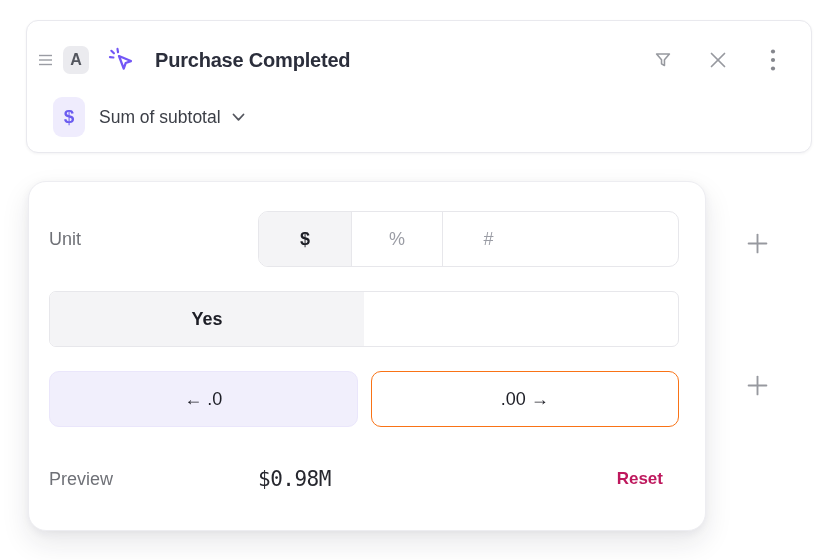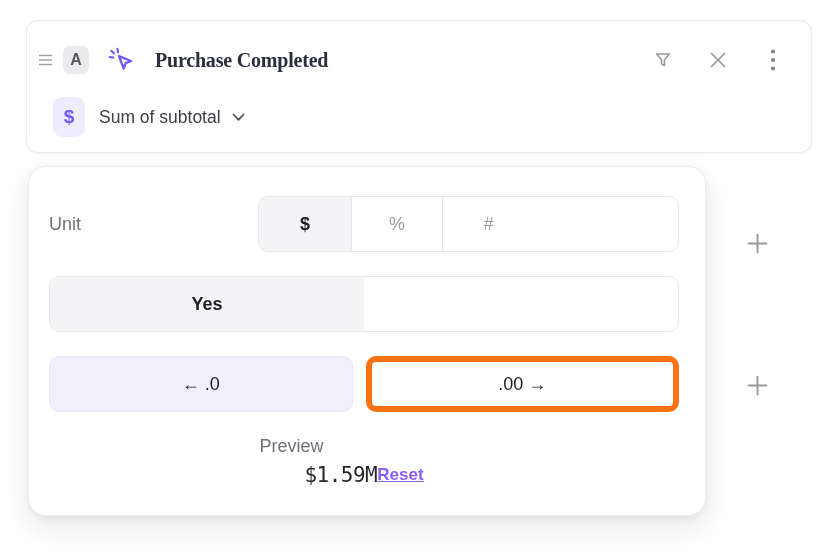--- a/index.html
+++ b/index.html
@@ -9,59 +9,59 @@
   
   .event-card { position:absolute; left:26px; top:20px; width:786px; height:133px;
     background:#fff; border:1px solid #e9e9ee; border-radius:12px;
     box-shadow:0 1px 3px rgba(25,25,45,.05); }
   .card-row1 { display:flex; align-items:center; height:56px; margin-top:11px; padding:0 26px 0 7px; }
   .drag-handle { width:22px; height:24px; display:flex; align-items:center; justify-content:center; cursor:grab; }
   .series-badge { width:26px; height:28px; margin-left:7px; background:#ebebef; border-radius:7px;
     display:flex; align-items:center; justify-content:center;
     font-size:16px; font-weight:700; color:#53565e; }
   .click-icon-wrap { margin-left:17px; width:32px; height:32px; display:flex; align-items:center; justify-content:center; }
-  .event-title { margin-left:17px; font-size:20px; font-weight:600; color:#2b2e3b; letter-spacing:-0.2px;font-family:Liberation Serif, serif; }
+  .event-title { margin-left:17px; font-size:20px; font-weight:600; color:#2b2e3b; letter-spacing:-0.2px; }
   .flex-spacer { flex:1; }
   .icon-btn { width:24px; height:24px; display:flex; align-items:center; justify-content:center; cursor:pointer; }
   .icon-btn + .icon-btn { margin-left:31px; }
   .card-row2 { display:flex; align-items:center; height:40px; margin-top:9px; padding-left:26px; }
   .metric-badge { width:32px; height:40px; background:#efecfd; border-radius:9px;
     display:flex; align-items:center; justify-content:center;
     font-size:19px; font-weight:700; color:#6b5cf0; }
   .metric-selector { display:flex; align-items:center; margin-left:14px; gap:11px; cursor:pointer;justify-content:flex-end; }
   .metric-label { font-size:17.5px; font-weight:500; color:#3b3e46; }
 
   
-  .format-panel { position:absolute; left:28px; top:166px; width:678px; height:350px;
+  .format-panel { position:absolute; left:28px; top:181px; width:678px; height:350px;
     background:#fff; border:1px solid #ededf1; border-radius:18px;
     box-shadow:0 12px 28px rgba(25,25,50,.10), 0 2px 8px rgba(25,25,50,.05);
     padding:29px 26px 0 20px; }
   .panel-row { display:flex; align-items:center; height:56px; margin-bottom:24px; }
   .row-label { width:209px; font-size:18px; color:#6f7177; }
   .row-control { flex:1; }
 
   .segmented { display:grid; height:56px; border:1px solid #e7e7eb; border-radius:10px;
     overflow:hidden; background:#fff; }
   .segmented.cols-unit { grid-template-columns:92px 91px 92px 1fr; }
-  .segmented.cols-two  { grid-template-columns:1fr 1fr; }
+  .segmented.cols-two  { grid-template-columns:1fr 1fr;border-radius:7px; }
   .segment { display:flex; align-items:center; justify-content:center; font-size:18px;
     color:#9b9da5; cursor:pointer; border-left:1px solid #e7e7eb; background:#fff; }
   .segment:first-child { border-left:none; }
   .segment.selected { background:#f4f4f6; color:#1d1e26; font-weight:600; }
 
   .decimals-control { display:flex; gap:13px; }
   .decimal-btn { flex:1; height:56px; border-radius:10px; display:flex; align-items:center;
     justify-content:center; font-size:18px; color:#1d1e26; cursor:pointer; }
   .decimal-btn.selected { background:#f1effc; border:1px solid #eae6fb; }
-  .decimal-btn.unselected { background:#fff; border:6px solid #f97316; }
+  .decimal-btn.unselected { background:#fff; border:1px solid #f97316; }
 
-  .preview-row { margin-bottom:0;flex-direction:column; }
+  .preview-row { margin-bottom:0; }
   .preview-control { display:flex; align-items:center; }
   .preview-value { font-family:"DejaVu Sans Mono", monospace; font-size:21px; color:#26272e; letter-spacing:-0.5px; }
-  .reset-btn { margin-left:auto; font-size:17px; font-weight:600; color:#8b5cf6; cursor:pointer;text-decoration:underline; }
+  .reset-btn { margin-left:auto; margin-right:16px; font-size:17px; font-weight:600; color:#be185d; cursor:pointer; }
 
   .plus-btn { position:absolute; width:30px; height:30px; display:flex;
     align-items:center; justify-content:center; cursor:pointer; }
   .plus-btn.p1 { left:742px; top:228px; }
   .plus-btn.p2 { left:742px; top:370px; }
 </style>
 </head>
 <body>
 
 <div class="event-card">
@@ -140,21 +140,21 @@
       <div class="decimals-control">
         <div class="decimal-btn selected">← .0</div>
         <div class="decimal-btn unselected">.00 →</div>
       </div>
     </div>
   </div>
 
   <div class="panel-row preview-row">
     <div class="row-label">Preview</div>
     <div class="row-control preview-control">
-      <span class="preview-value">$1.59M</span>
+      <span class="preview-value">$0.98M</span>
       <span class="reset-btn">Reset</span>
     </div>
   </div>
 
 </div>
 
 <div class="plus-btn p1">
   <svg width="23" height="23" viewBox="0 0 22 22">
     <line x1="11" y1="2.5" x2="11" y2="19.5" stroke="#97999f" stroke-width="1.8" stroke-linecap="round"></line>
     <line x1="2.5" y1="11" x2="19.5" y2="11" stroke="#97999f" stroke-width="1.8" stroke-linecap="round"></line>

